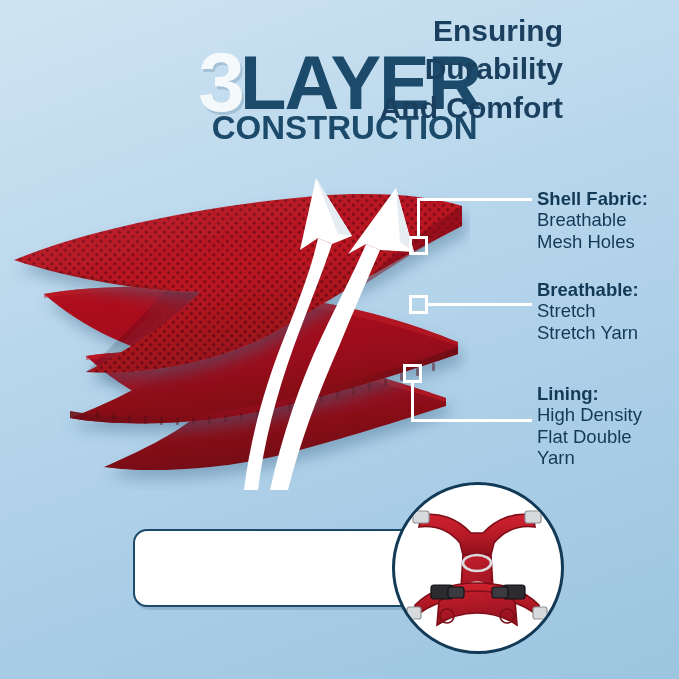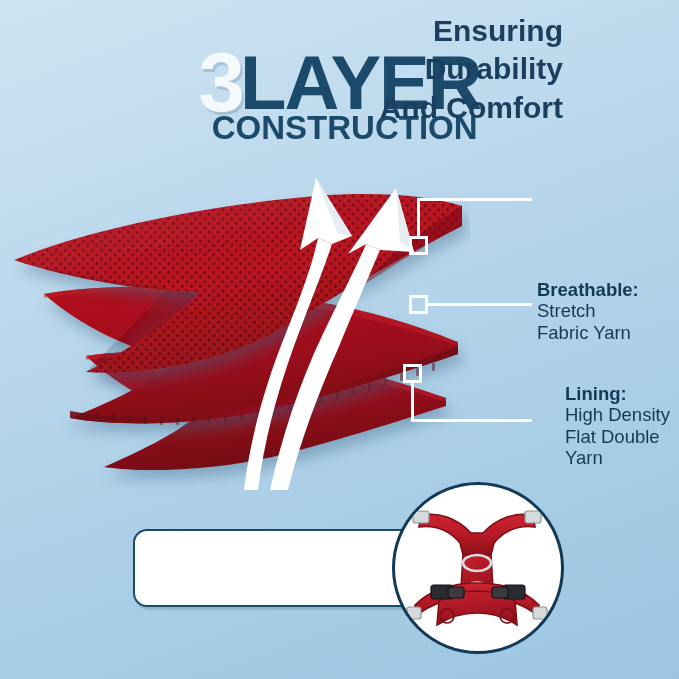--- a/index.html
+++ b/index.html
@@ -264,28 +264,33 @@
   <div class="conn conn-v" style="left:417px; top:198px; height:40px;"></div>
   <div class="conn conn-h" style="left:417px; top:198px; width:115px;"></div>
 
   <div class="marker" style="left:409px; top:295px;"></div>
   <div class="conn conn-h" style="left:427px; top:303px; width:105px;"></div>
 
   <div class="marker" style="left:403px; top:364px;"></div>
   <div class="conn conn-v" style="left:411px; top:382px; height:40px;"></div>
   <div class="conn conn-h" style="left:411px; top:419px; width:121px;"></div>
 
+  <div class="callout" style="left:537px; top:188px;">
+    <span class="head">Shell Fabric:</span>
+    <span class="body">Breathable</span>
+    <span class="body">Mesh Holes</span>
+  </div>
 
   <div class="callout" style="left:537px; top:279px;">
     <span class="head">Breathable:</span>
     <span class="body">Stretch</span>
-    <span class="body">Fabric Yarn</span>
-  </div>
-
-  <div class="callout" style="left:537px; top:383px;margin-left:28px;">
+    <span class="body">Stretch Yarn</span>
+  </div>
+
+  <div class="callout" style="left:537px; top:383px;">
     <span class="head">Lining:</span>
     <span class="body">High Density</span>
     <span class="body">Flat Double</span>
     <span class="body">Yarn</span>
   </div>
 
   <div id="tagline-box"></div>
   <div id="tagline-text">
     <div>Ensuring Durability</div>
     <div>And Comfort</div>

